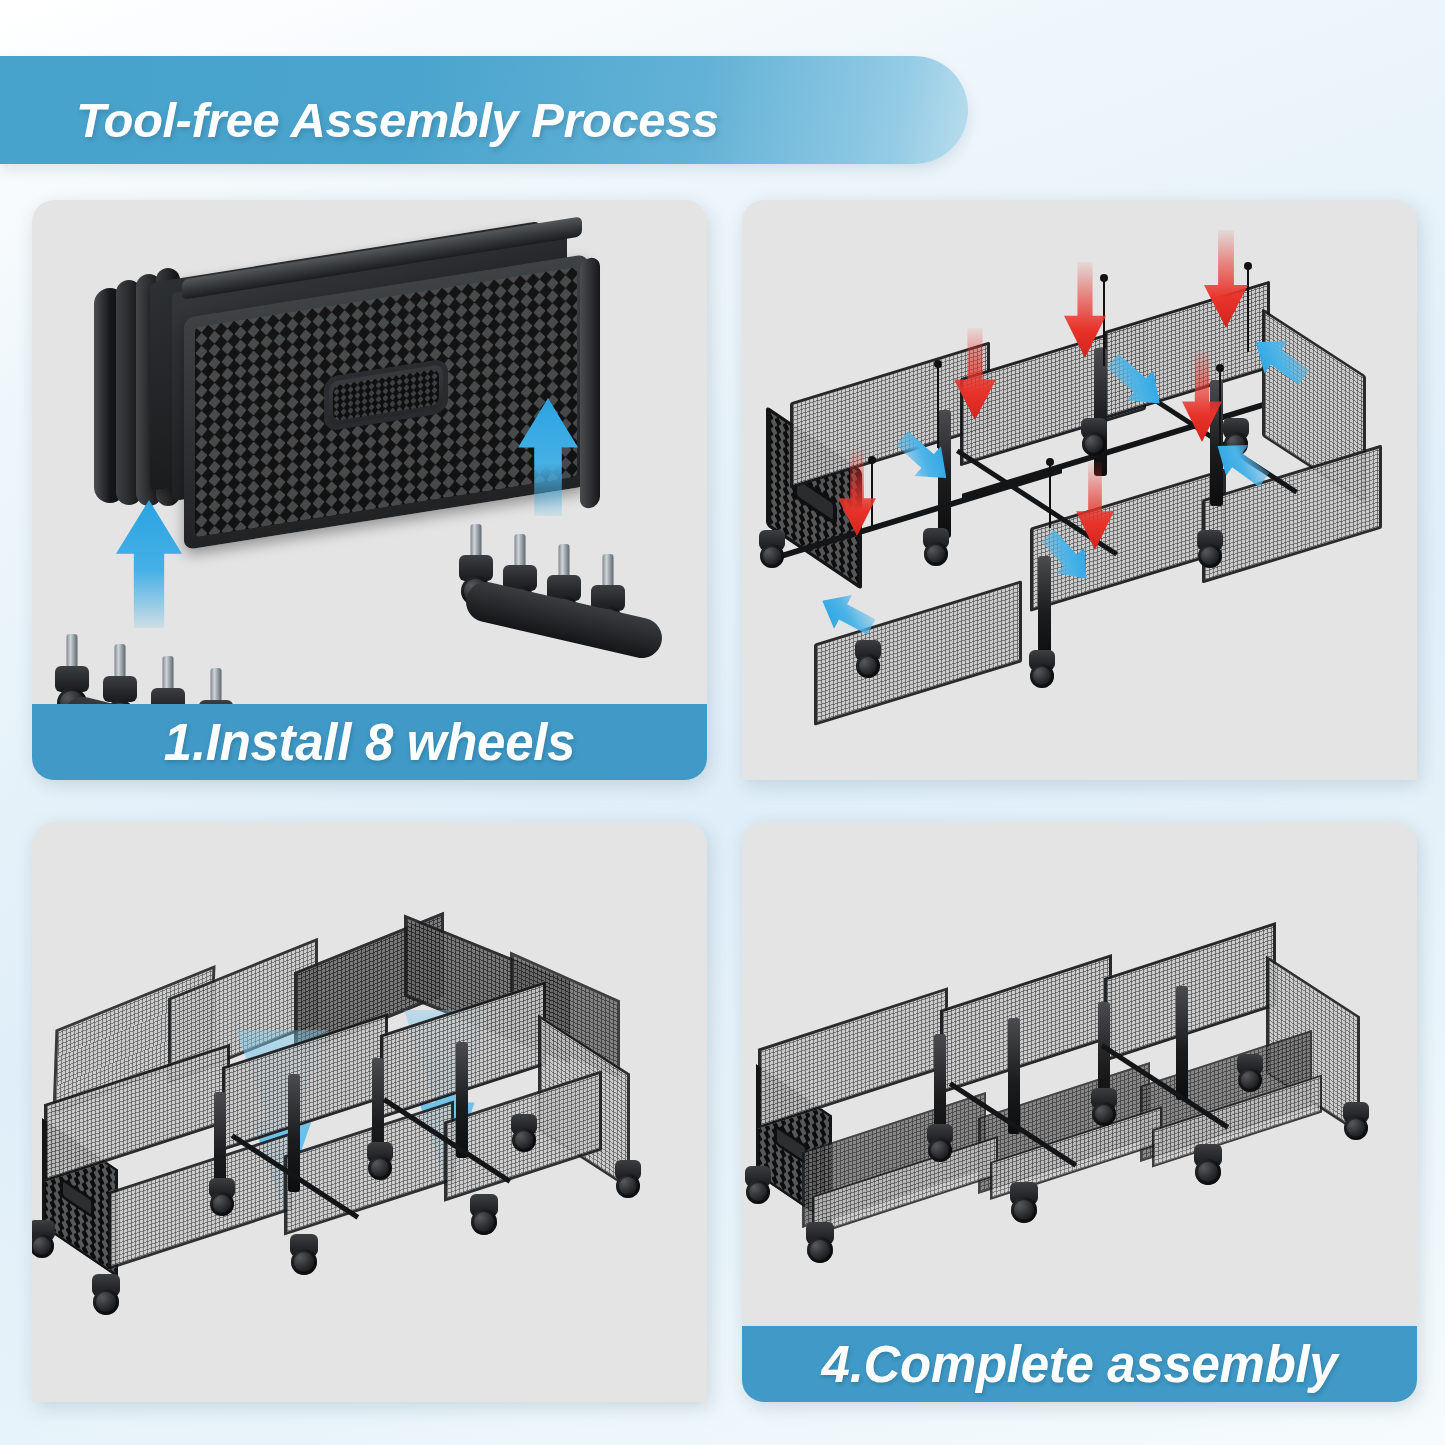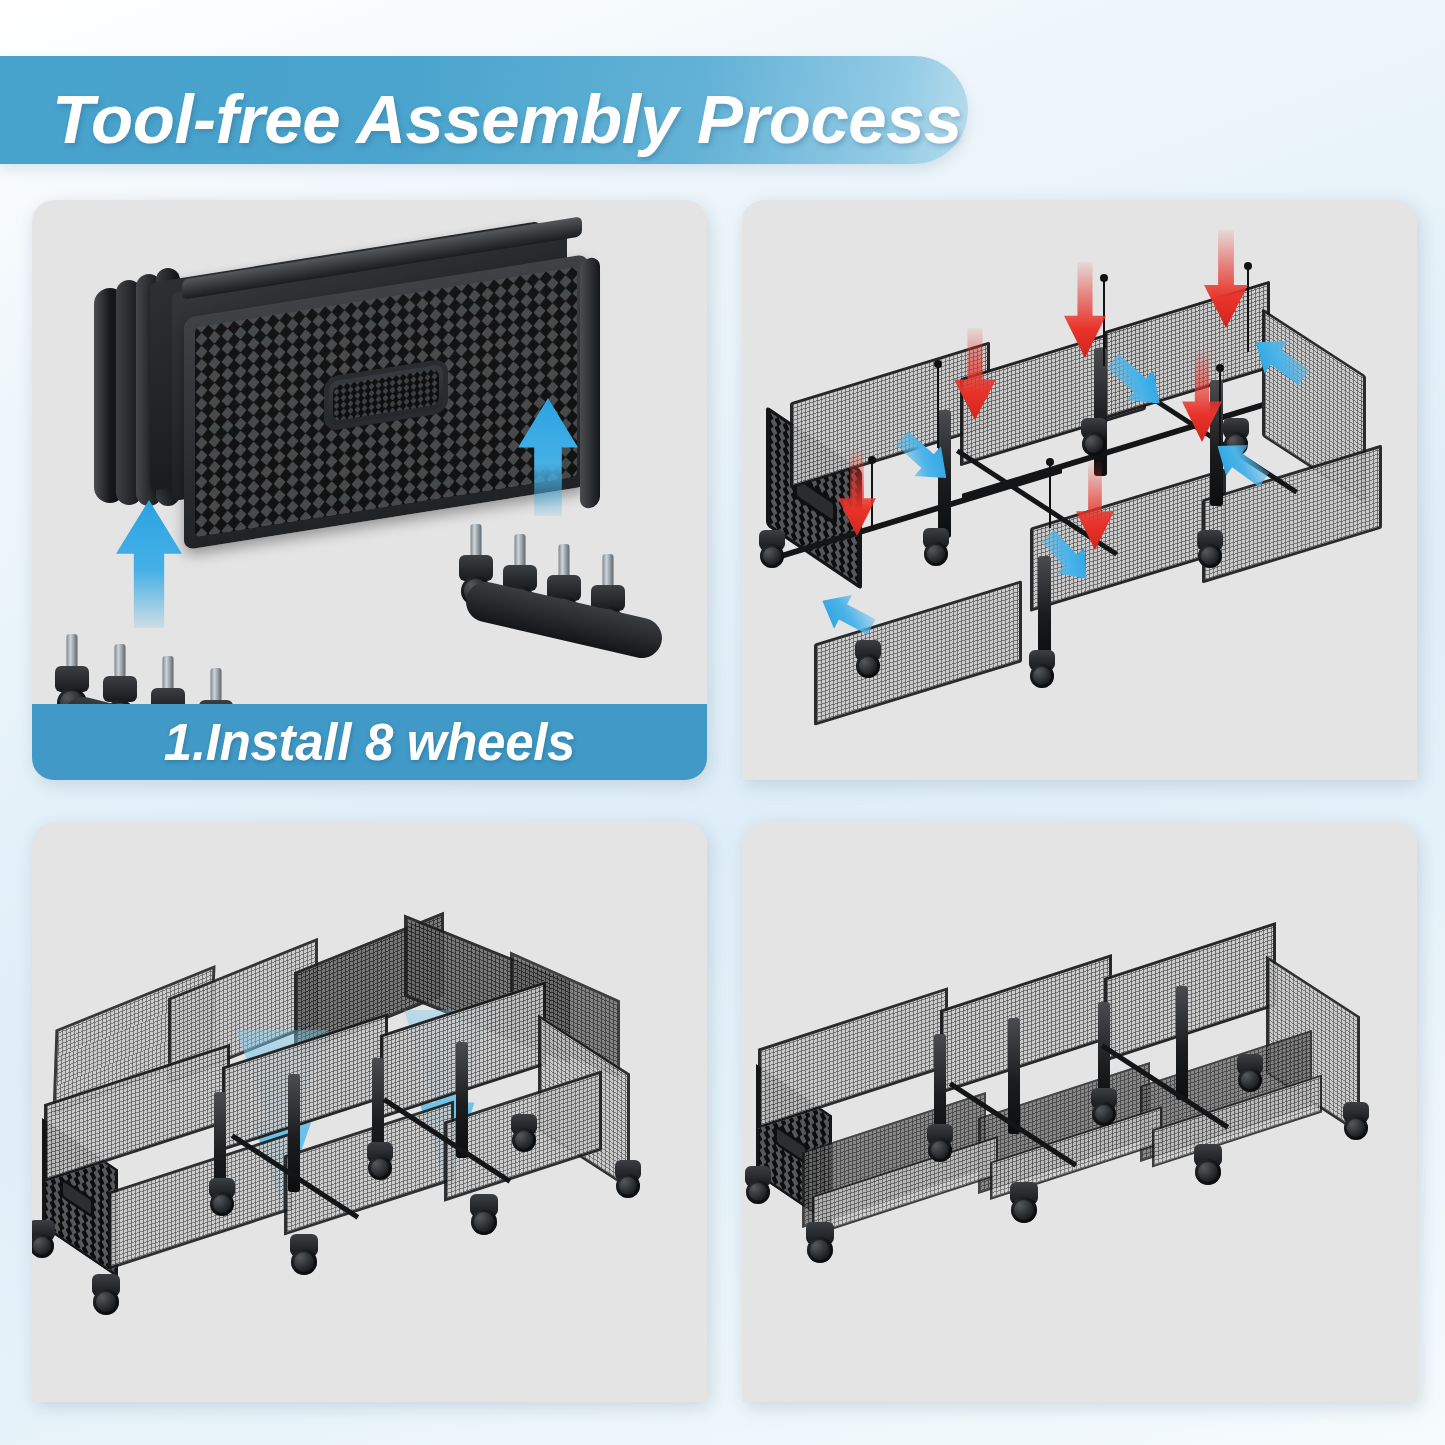--- a/index.html
+++ b/index.html
@@ -24,25 +24,25 @@
     width: 968px;
     height: 108px;
     border-radius: 0 60px 60px 0;
     background: linear-gradient(100deg, #47a2cc 0%, #4aa4cd 42%, #63b2d6 72%, #93cbe5 92%, #b9dded 100%);
     box-shadow: 0 6px 14px rgba(90,130,155,0.18);
     display: flex;
     align-items: center;
   }
   .header-title {
     color: #ffffff;
-    font-size: 69px;
+    font-size: 49px;
     font-weight: bold;
     font-style: italic;
     letter-spacing: -0.5px;
-    padding-left: 52px;
+    padding-left: 76px;
     text-shadow: 2px 3px 5px rgba(40,90,120,0.30);
     white-space: nowrap;
     margin-top: 19px;
   }
 
   
   .steps-grid {
     position: absolute;
     left: 32px;
     top: 200px;
@@ -490,15 +490,18 @@
             <div class="hub" style="top:0;width:26px;height:20px;"></div>
             <div class="tire" style="top:14px;width:24px;height:24px;"></div>
           </div>
         <div class="caster" style="left:614px;top:280px;">
             <div class="hub" style="top:0;width:26px;height:20px;"></div>
             <div class="tire" style="top:14px;width:24px;height:24px;"></div>
           </div>
 
       </div>
     </div>
+    <div class="step-caption">
+      <span class="step-caption-text">4.Complete assembly</span>
+    </div>
   </div>
 
 </div>
 
 </body></html>

